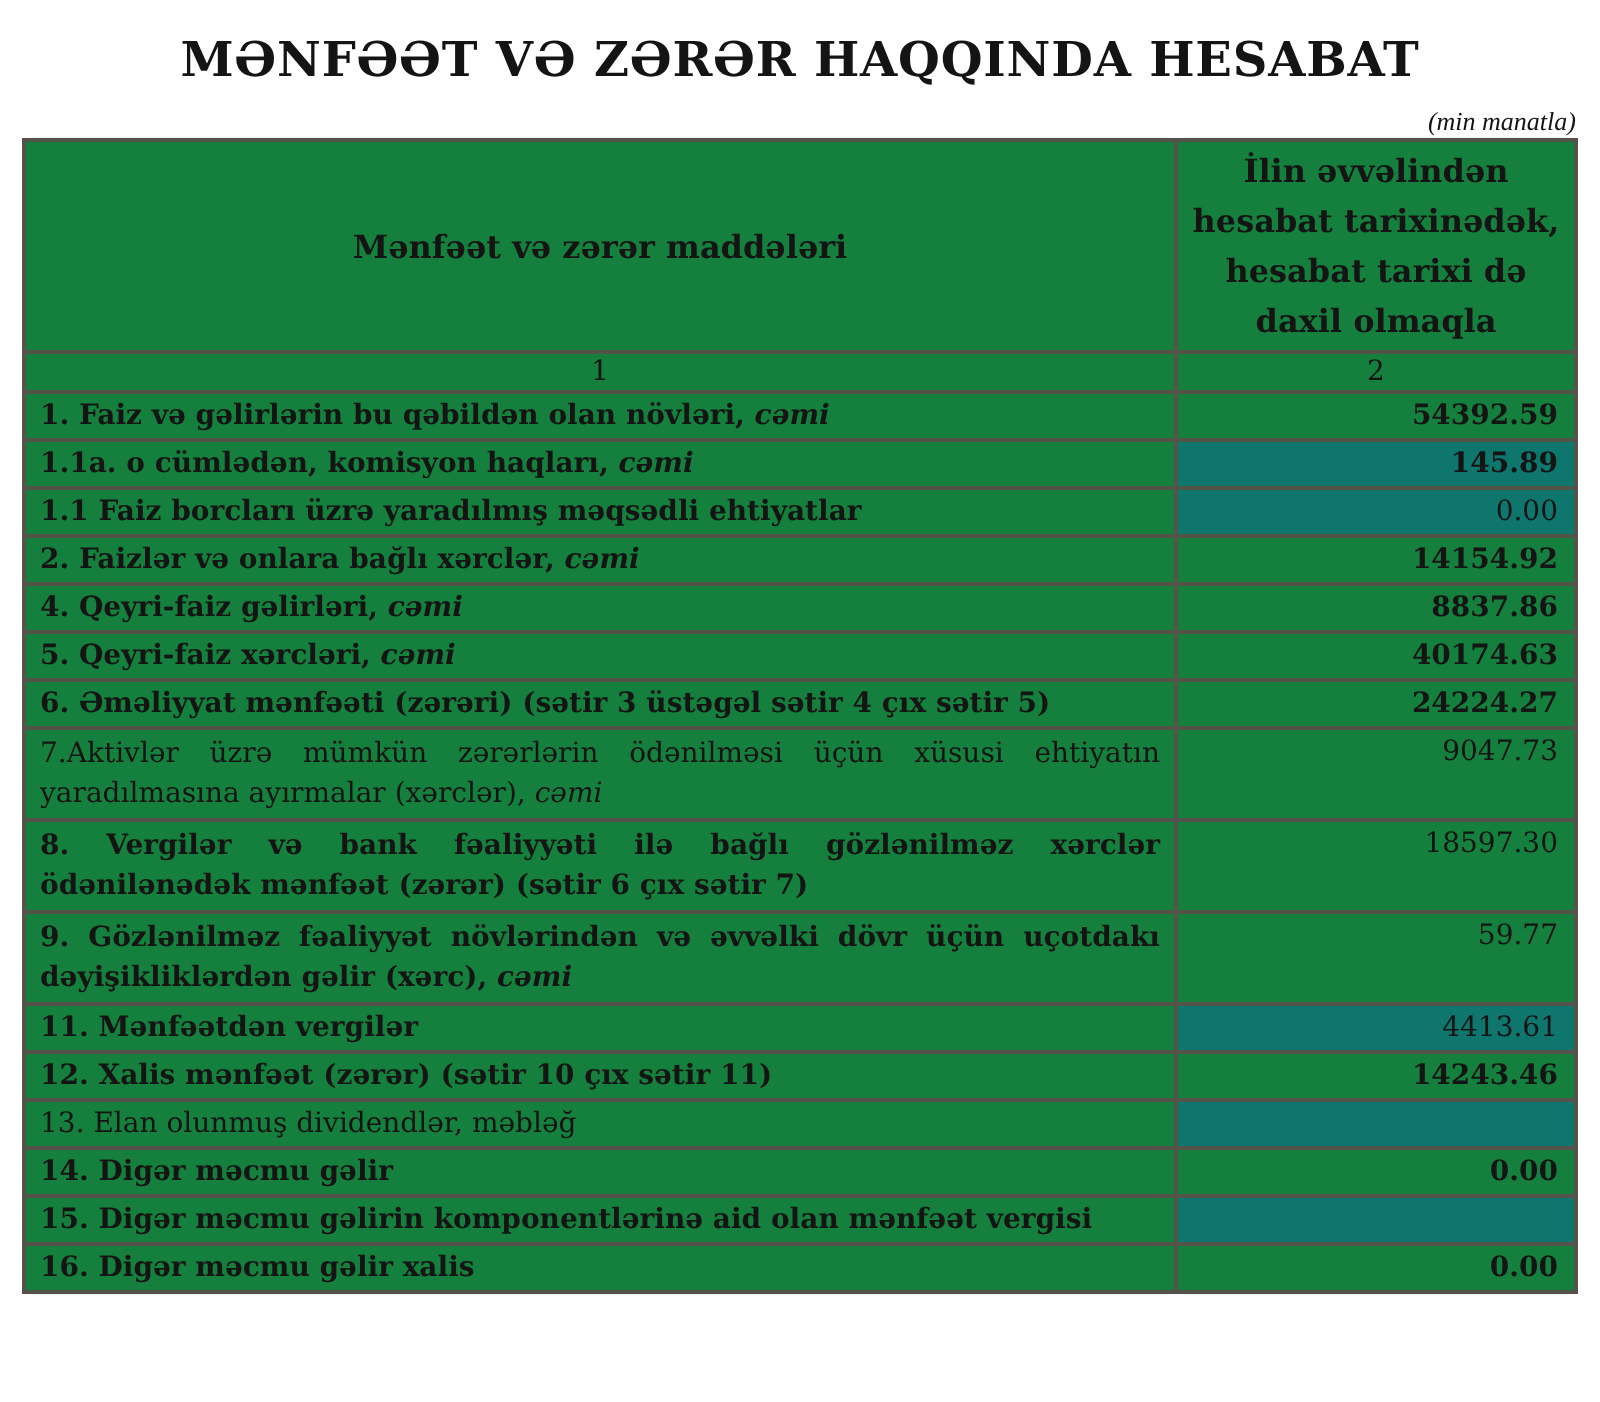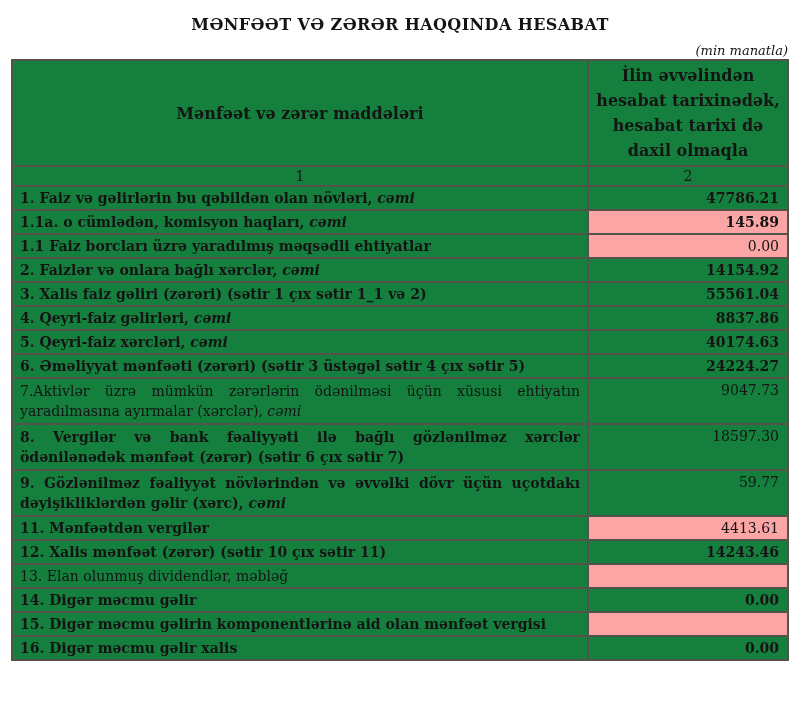--- a/index.html
+++ b/index.html
@@ -7,31 +7,32 @@
   body {
     width: 800px; height: 701px;
     background: #ffffff;
     font-family: "DejaVu Serif", "Liberation Serif", serif;
     color: #141414;
     overflow: hidden;
   }
   .title {
     text-align: center;
     font-weight: bold;
-    font-size: 16px;
+    font-size: 24px;
     letter-spacing: 0.4px;
     margin: 15px 0 9px 0;
   }
   .unit-note {
     width: 776px;
     margin: 0 auto 1px auto;
     text-align: right;
     font-style: italic;
     font-size: 13px;
     line-height: 15px;
+    font-family: Liberation Serif, serif;
   }
   table.pl {
     width: 776px;
     margin: 0 auto;
     border-collapse: collapse;
     table-layout: fixed;
   }
   col.c1 { width: 576px; }
   col.c2 { width: 200px; }
   td {
@@ -57,21 +58,21 @@
     padding: 0 4px;
     line-height: 18px;
     height: 20px;
     font-size: 14px;
   }
   td.lbl { font-weight: bold; text-align: left; }
   td.lbl.reg { font-weight: normal; }
   td.lbl.just { text-align: justify; }
   td.val { text-align: right; font-weight: bold; padding-right: 8px; }
   td.val.vreg { font-weight: normal; }
-  td.val.vwhite { background: #fca5a5; margin-left: 39px; }
+  td.val.vwhite { background: #0f766e; margin-left: 39px; }
   td.val.vtop { vertical-align: top; }
   td .it { font-style: italic; }
   tr.tall td { height: 46px; }
 </style>
 </head>
 <body>
 
 <div class="title">MƏNFƏƏT VƏ ZƏRƏR HAQQINDA HESABAT</div>
 <div class="unit-note">(min manatla)</div>
 
@@ -87,42 +88,38 @@
     <td>İlin əvvəlindən hesabat tarixinədək, hesabat tarixi də daxil olmaqla</td>
   </tr>
 
   <tr class="numrow">
     <td>1</td>
     <td>2</td>
   </tr>
 
   <tr>
     <td class="lbl"><span>1. Faiz və gəlirlərin bu qəbildən olan növləri,</span><span class="it"> cəmi</span></td>
-    <td class="val">47786.21</td>
+    <td class="val">54392.59</td>
   </tr>
 
   <tr>
     <td class="lbl"><span>1.1a. o cümlədən, komisyon haqları,</span><span class="it"> cəmi</span></td>
     <td class="val vwhite">145.89</td>
   </tr>
 
   <tr>
     <td class="lbl"><span>1.1 Faiz borcları üzrə yaradılmış məqsədli ehtiyatlar</span></td>
     <td class="val vreg vwhite">0.00</td>
   </tr>
 
   <tr>
     <td class="lbl"><span>2. Faizlər və onlara bağlı xərclər,</span><span class="it"> cəmi</span></td>
     <td class="val">14154.92</td>
   </tr>
 
-  <tr>
-    <td class="lbl"><span>3. Xalis faiz gəliri (zərəri) (sətir 1 çıx sətir 1_1 və 2)</span></td>
-    <td class="val">55561.04</td>
-  </tr>
 
   <tr>
     <td class="lbl"><span>4. Qeyri-faiz gəlirləri,</span><span class="it"> cəmi</span></td>
     <td class="val">8837.86</td>
   </tr>
 
   <tr>
     <td class="lbl"><span>5. Qeyri-faiz xərcləri,</span><span class="it"> cəmi</span></td>
     <td class="val">40174.63</td>
   </tr>

